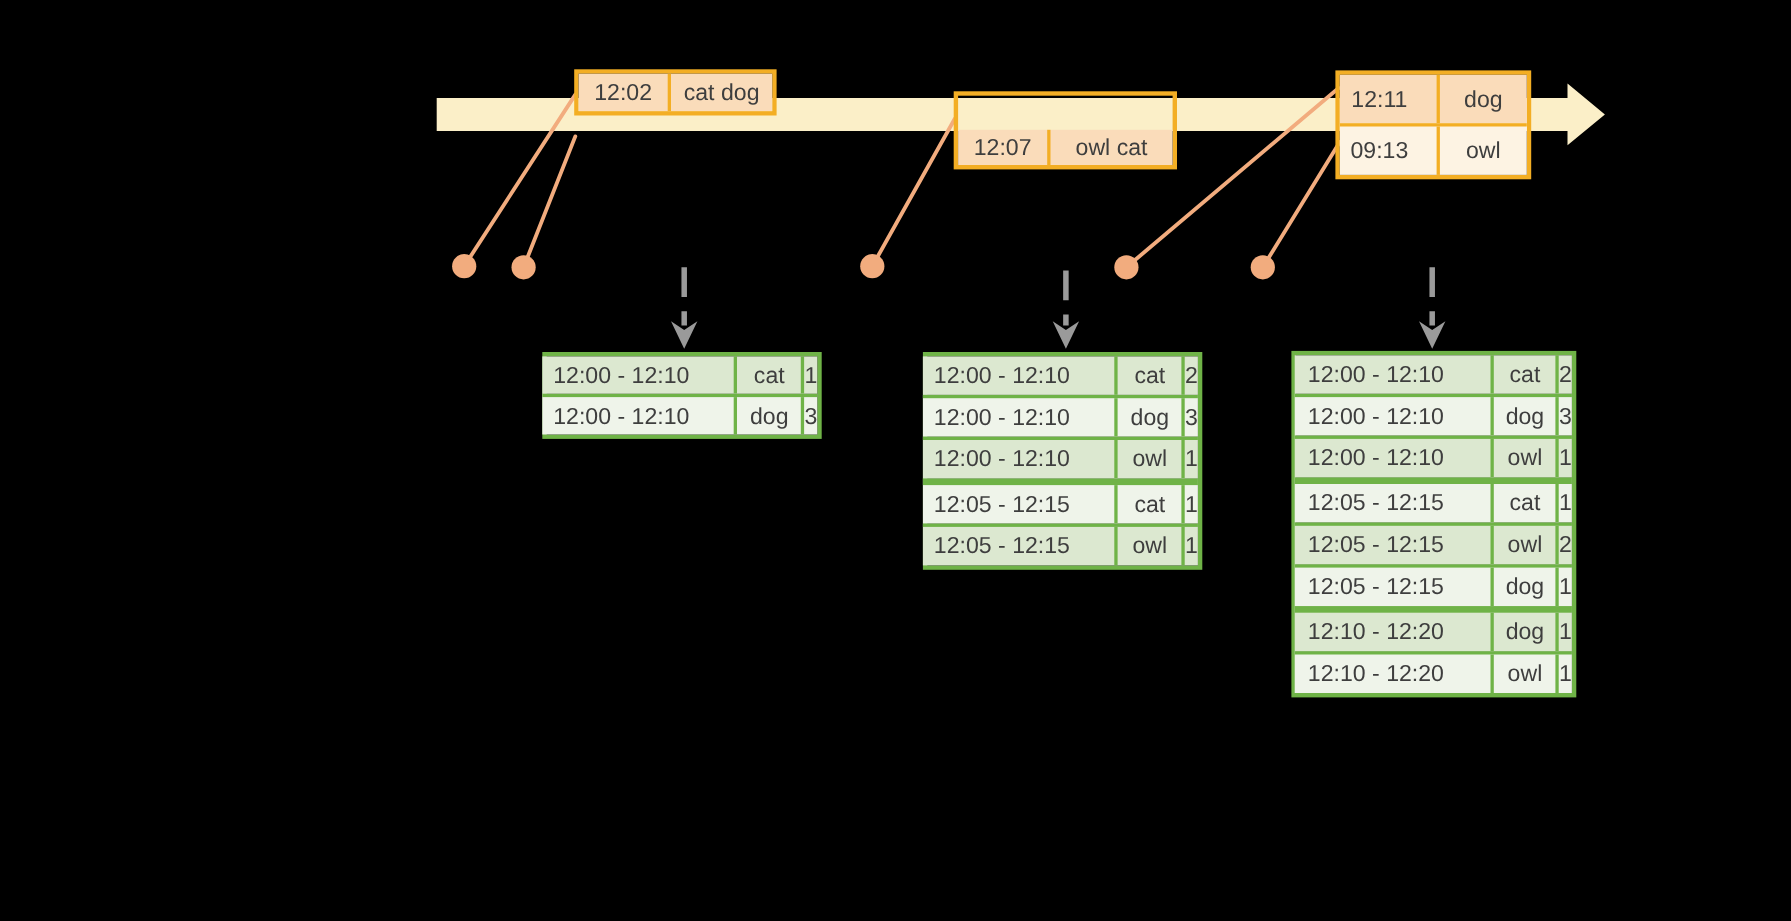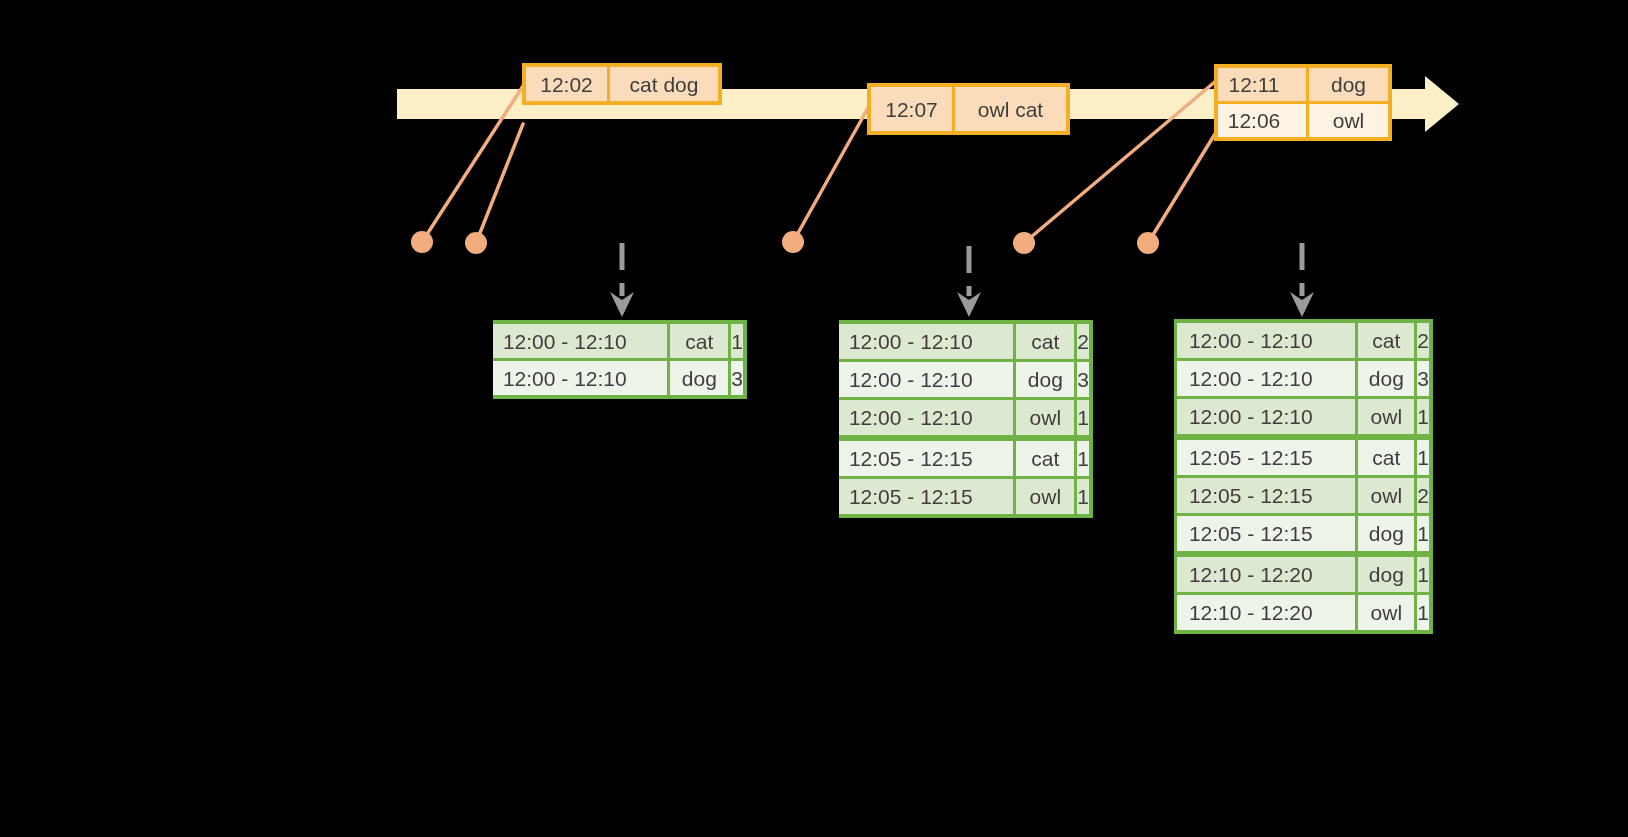--- a/index.html
+++ b/index.html
@@ -18,25 +18,25 @@
     display:flex;flex-direction:column;
   }
   .erow{display:flex;height:34px;}
   .erow + .erow{border-top:3px solid var(--event-border,#F3AE24);}
   .cell{display:flex;align-items:center;justify-content:center;
         font-size:21px;line-height:1;white-space:nowrap;}
   .etable .time{width:81px;}
   .etable .words{flex:1;border-left:3px solid var(--event-border,#F3AE24);}
   .e-dark{background:var(--event-row-dark,#FADCBA);}
   .e-light{background:var(--event-row-light,#FDF3E3);}
-  #etable1{left:522px;top:63px;width:200px;}
+  #etable1{left:522px;top:63px;width:184px;}
   #etable2{left:867px;top:83px;width:203px;}
-  #etable2 .erow{height:44px;}
+  #etable2 .erow{height:32px;margin-top:31px;}
   #etable3{left:1214px;top:64px;width:178px;}
-  #etable3 .erow{height:33px;gap:16px;}
+  #etable3 .erow{height:44px;gap:16px;}
   #etable3 .time{width:72px;}
 
   
   .rtable{
     position:absolute;box-sizing:border-box;
     border:4px solid var(--result-border,#6FB347);
     display:flex;flex-direction:column;align-items:flex-end;
   }
   .rrow{display:flex;height:34px;}
   .rrow + .rrow{border-top:3px solid var(--result-border,#6FB347);}
@@ -102,21 +102,21 @@
         <div class="cell time">12:07</div>
         <div class="cell words">owl cat</div>
       </div>
     </div>
   <div id="etable3" class="etable">
       <div class="erow e-dark">
         <div class="cell time">12:11</div>
         <div class="cell words">dog</div>
       </div>
       <div class="erow e-light">
-        <div class="cell time">12:06</div>
+        <div class="cell time">09:13</div>
         <div class="cell words">owl</div>
       </div>
     </div>
 
   <div id="rtable1" class="rtable">
       <div class="rrow r-dark">
         <div class="cell window">12:00 - 12:10</div>
         <div class="cell word">cat</div>
         <div class="cell count">1</div>
       </div>

